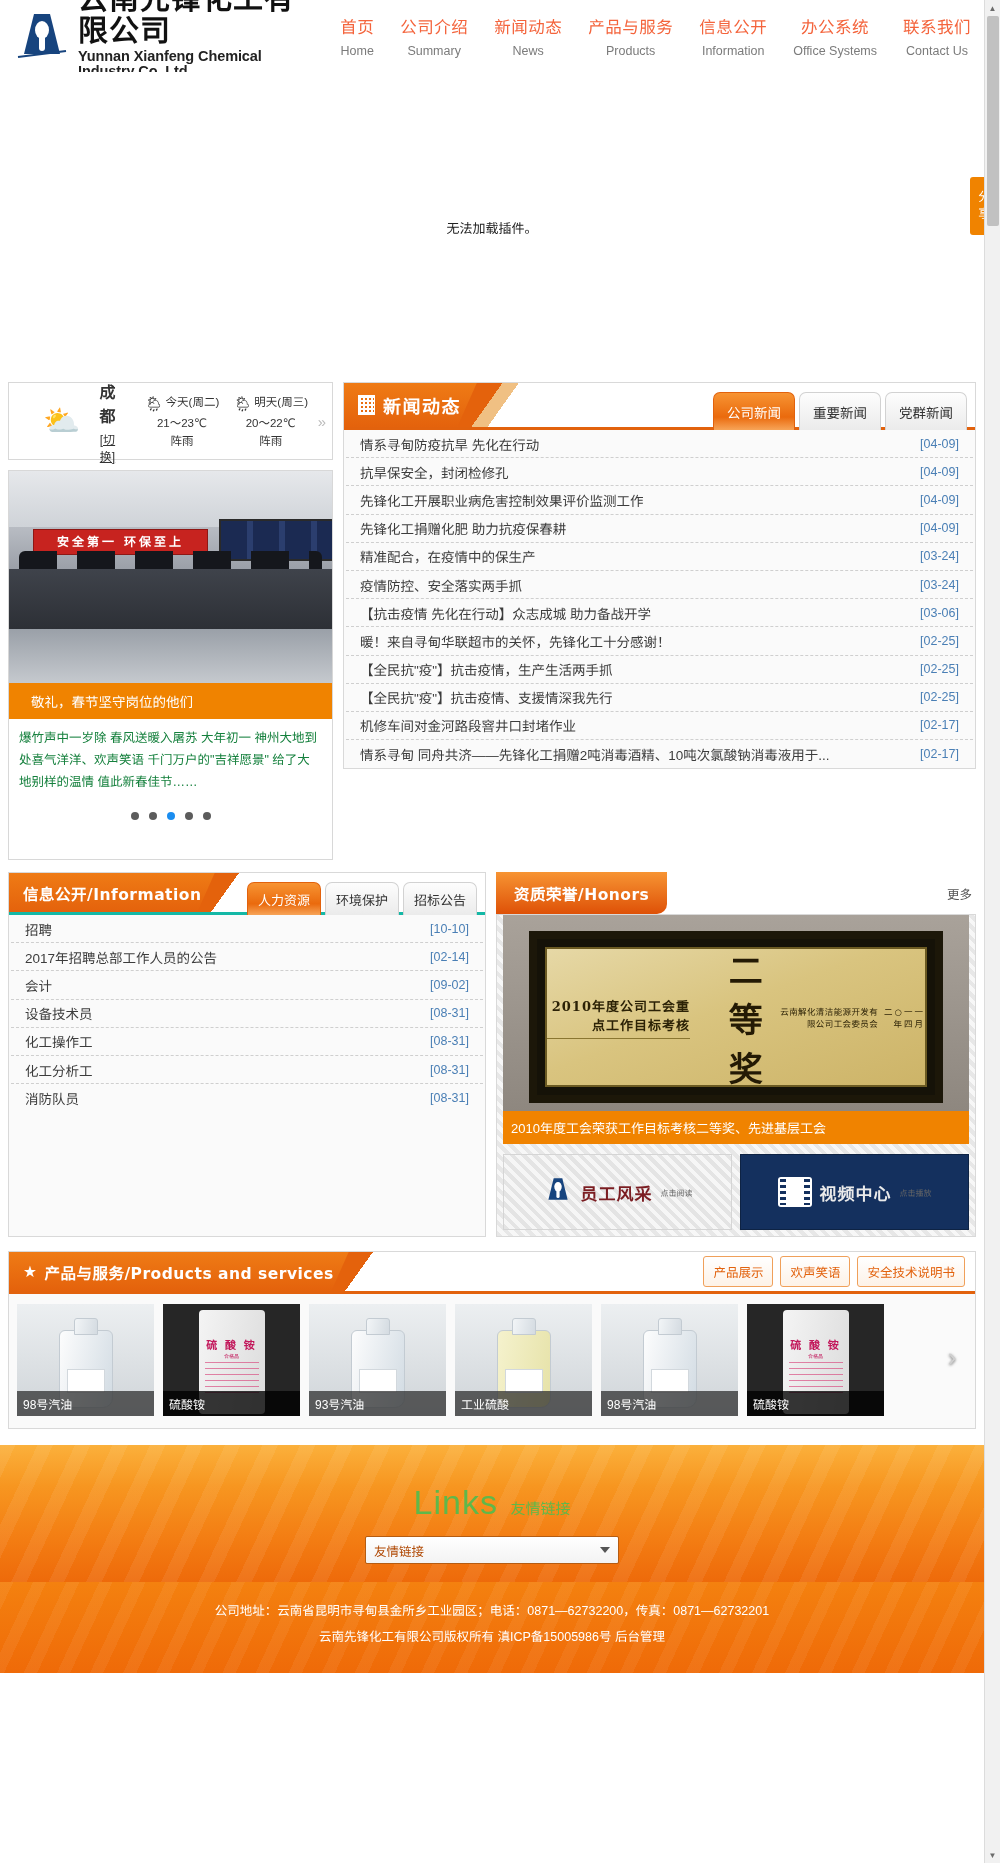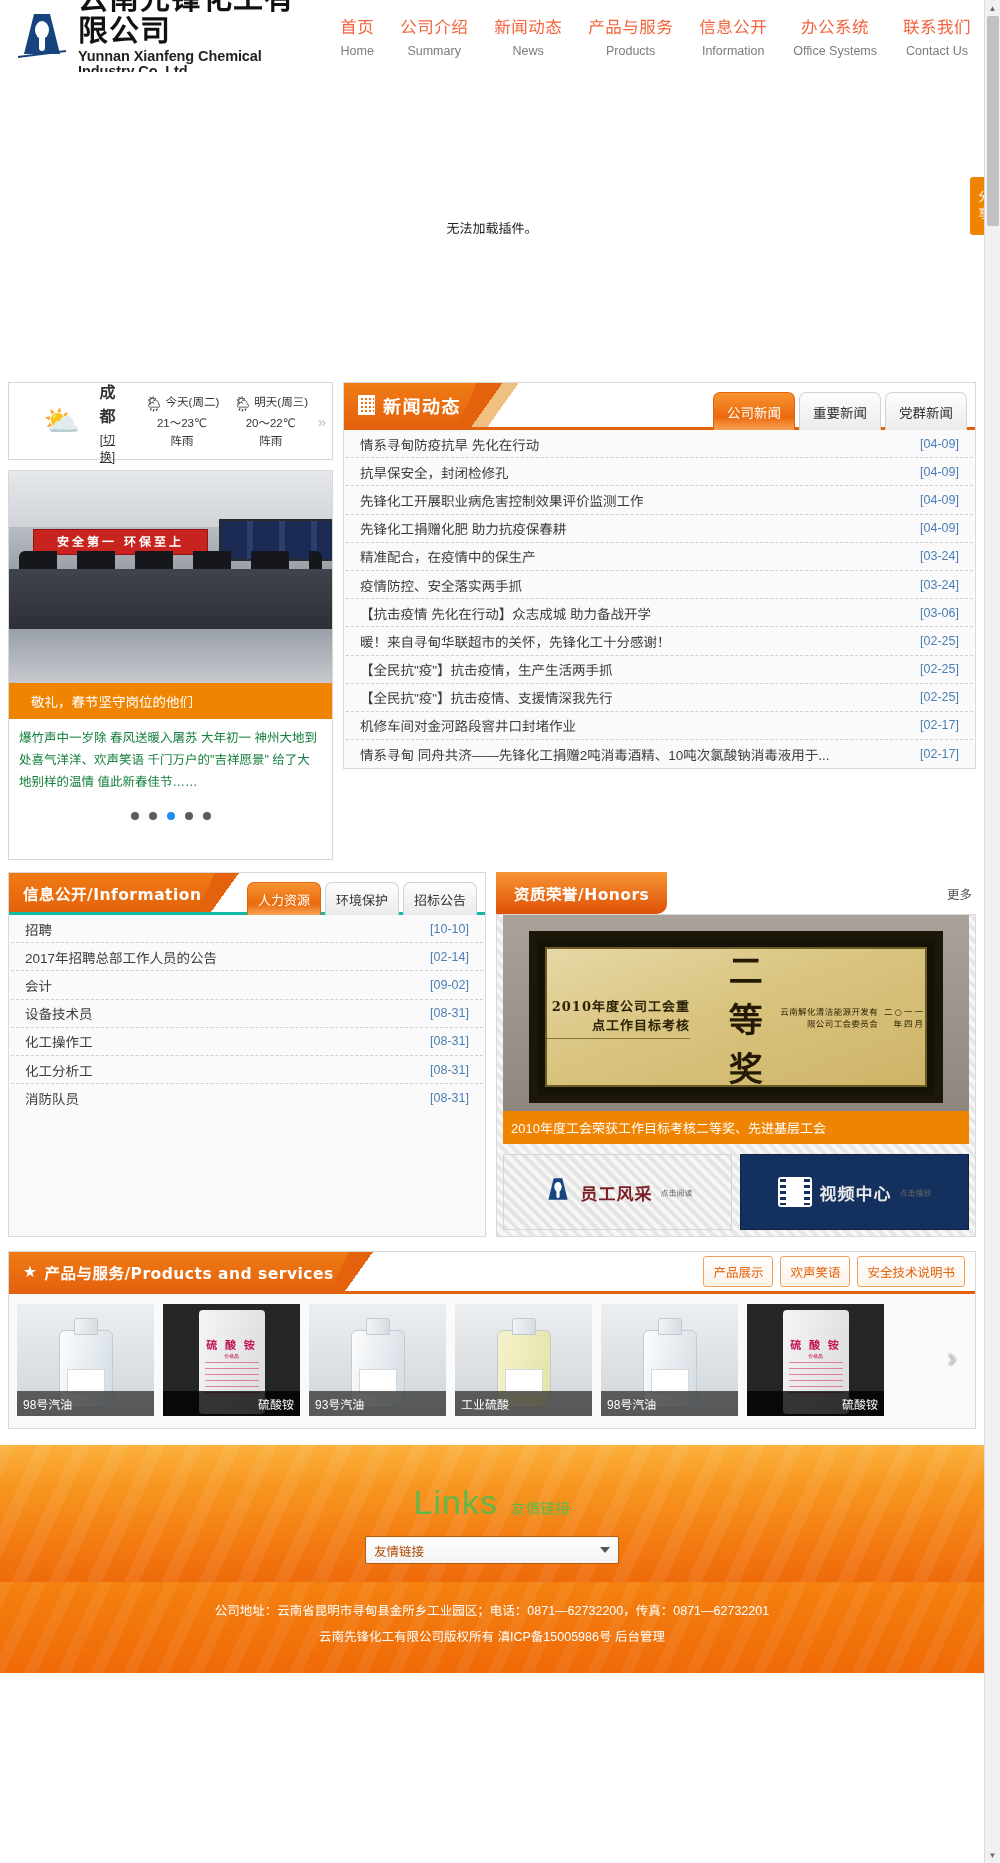--- a/index.html
+++ b/index.html
@@ -368,21 +368,21 @@
   .sack-t1 { position:absolute; top:26px; left:0; right:0; text-align:center;
              font-size:11px; color:#c2185b; font-weight:700; letter-spacing:2px;
              font-family:"DejaVu Sans",sans-serif;}
   .sack-t2 { position:absolute; top:42px; left:0; right:0; text-align:center; font-size:5px; color:#c2185b; }
   .sack-lines { position:absolute; top:52px; left:6px; right:6px; height:34px;
      background: repeating-linear-gradient(180deg,#d8457c 0 1px, transparent 1px 6px); opacity:.65;}
   .prod-name {
     background: rgba(40,40,40,.72); color:#fff; font-size: 12px;
     padding: 4px 6px; position:absolute; left:0; right:0; bottom:0;
   }
-  .prod-card.dark-name .prod-name { background: rgba(0,0,0,.78); text-align: right; }
+  .prod-card.dark-name .prod-name { background: rgba(0,0,0,.78); }
   .arrow-btn {
     position:absolute; top:44px; width: 26px; height: 38px;
     display:flex; align-items:center; justify-content:center;
     color:#fff; font-size: 26px; text-shadow: 0 1px 3px rgba(0,0,0,.6);
     cursor:pointer; user-select:none;
   }
   .arrow-left { left: 10px; } .arrow-right { right: 10px; color:#cfcfcf; }
 
   
   .links {

